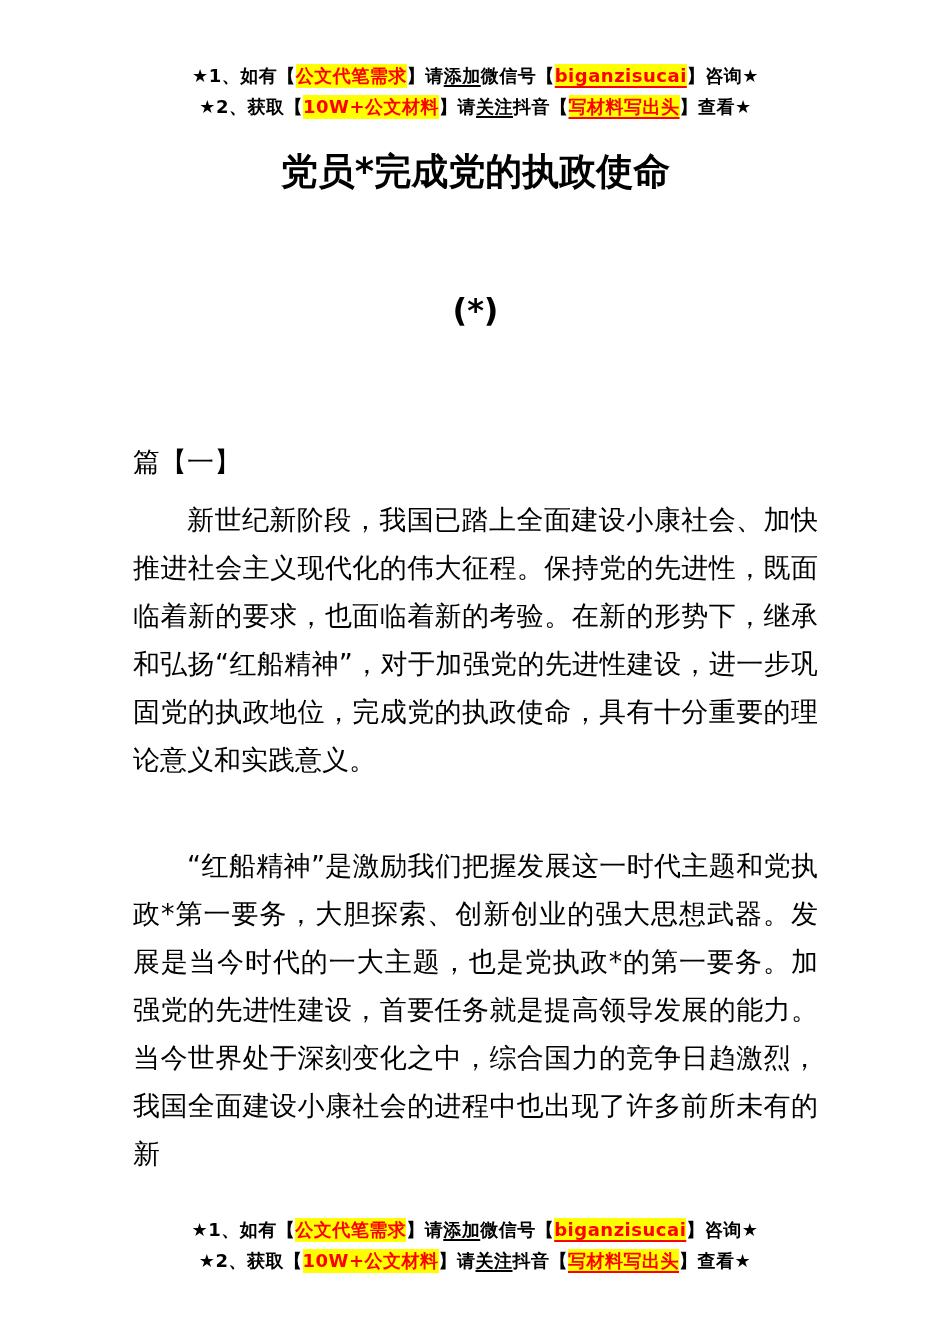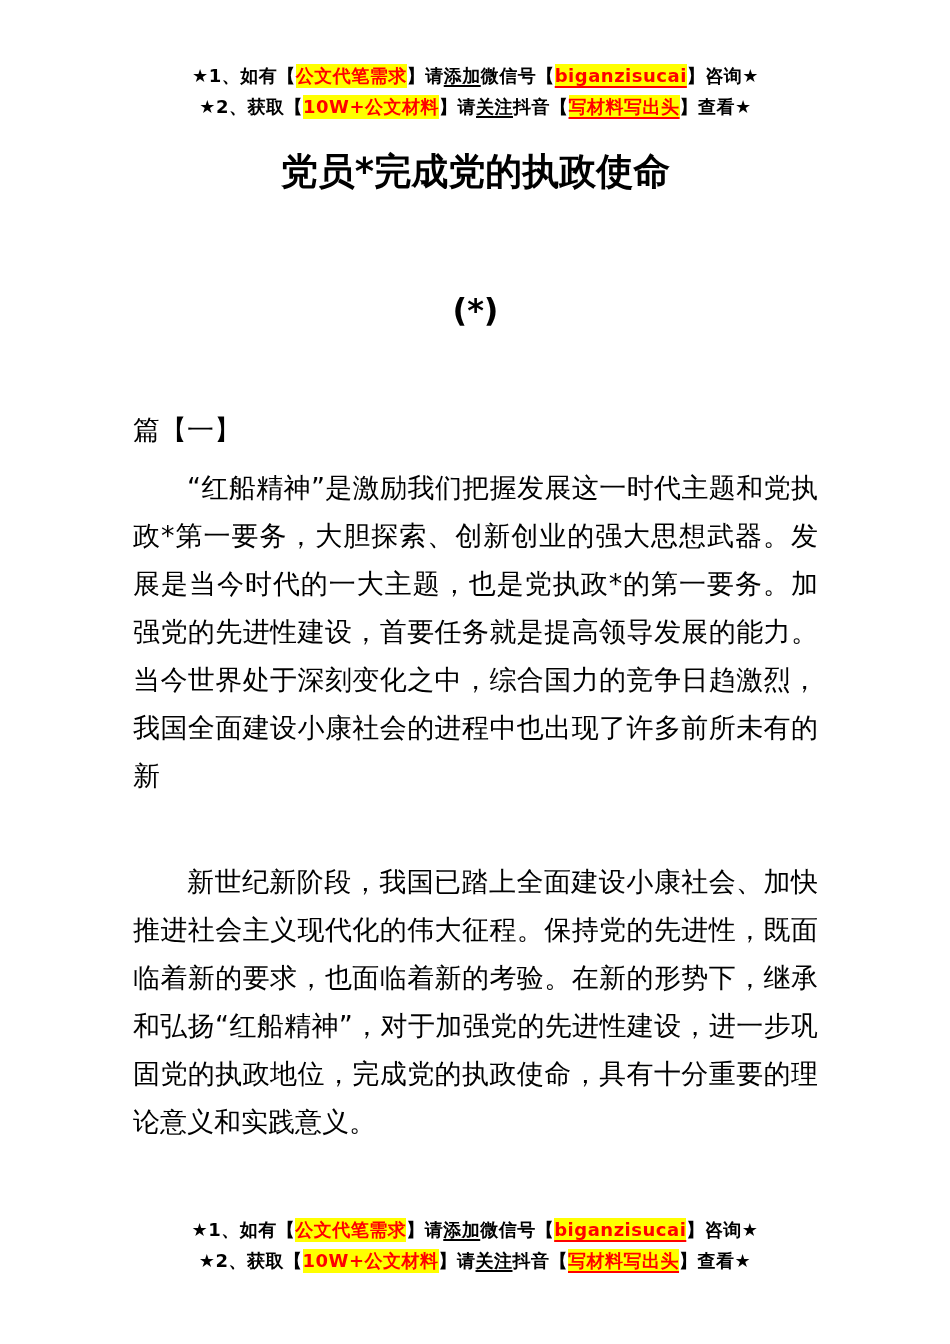--- a/index.html
+++ b/index.html
@@ -55,21 +55,21 @@
     line-height: 48px;
   }
   .doc-subtitle {
     margin-top: 90px;
     text-align: center;
     font-size: 32px;
     font-weight: bold;
     line-height: 48px;
   }
   .section-label {
-    margin-top: 72px;
+    margin-top: 104px;
     font-size: 27px;
     line-height: 48px;
   }
   .body-text .para {
     font-size: 27px;
     line-height: 48px;
     text-align: justify;
     text-indent: 2em;
     color: #000000;
   }
@@ -86,22 +86,22 @@
     <div class="promo-line"><span class="seg">★2、获取【</span><span class="seg hl red">10W+公文材料</span><span class="seg">】请</span><span class="seg ul">关注</span><span class="seg">抖音【</span><span class="seg hl red ul-red">写材料写出头</span><span class="seg">】查看★</span></div>
   </div>
 
   <h1 class="doc-title">党员*完成党的执政使命</h1>
 
   <div class="doc-subtitle">(*)</div>
 
   <div class="section-label">篇【一】</div>
 
   <div class="body-text">
+      <p class="para">新世纪新阶段，我国已踏上全面建设小康社会、加快推进社会主义现代化的伟大征程。保持党的先进性，既面临着新的要求，也面临着新的考验。在新的形势下，继承和弘扬“红船精神”，对于加强党的先进性建设，进一步巩固党的执政地位，完成党的执政使命，具有十分重要的理论意义和实践意义。</p>
       <p class="para">“红船精神”是激励我们把握发展这一时代主题和党执政*第一要务，大胆探索、创新创业的强大思想武器。发展是当今时代的一大主题，也是党执政*的第一要务。加强党的先进性建设，首要任务就是提高领导发展的能力。当今世界处于深刻变化之中，综合国力的竞争日趋激烈，我国全面建设小康社会的进程中也出现了许多前所未有的新</p>
-      <p class="para">新世纪新阶段，我国已踏上全面建设小康社会、加快推进社会主义现代化的伟大征程。保持党的先进性，既面临着新的要求，也面临着新的考验。在新的形势下，继承和弘扬“红船精神”，对于加强党的先进性建设，进一步巩固党的执政地位，完成党的执政使命，具有十分重要的理论意义和实践意义。</p>
     </div>
 
   <div class="promo promo-bottom">
     <div class="promo-line"><span class="seg">★1、如有【</span><span class="seg hl red">公文代笔需求</span><span class="seg">】请</span><span class="seg ul">添加</span><span class="seg">微信号【</span><span class="seg hl red ul-red">biganzisucai</span><span class="seg">】咨询★</span></div>
     <div class="promo-line"><span class="seg">★2、获取【</span><span class="seg hl red">10W+公文材料</span><span class="seg">】请</span><span class="seg ul">关注</span><span class="seg">抖音【</span><span class="seg hl red ul-red">写材料写出头</span><span class="seg">】查看★</span></div>
   </div>
 
 </div>
 
 </body></html>

